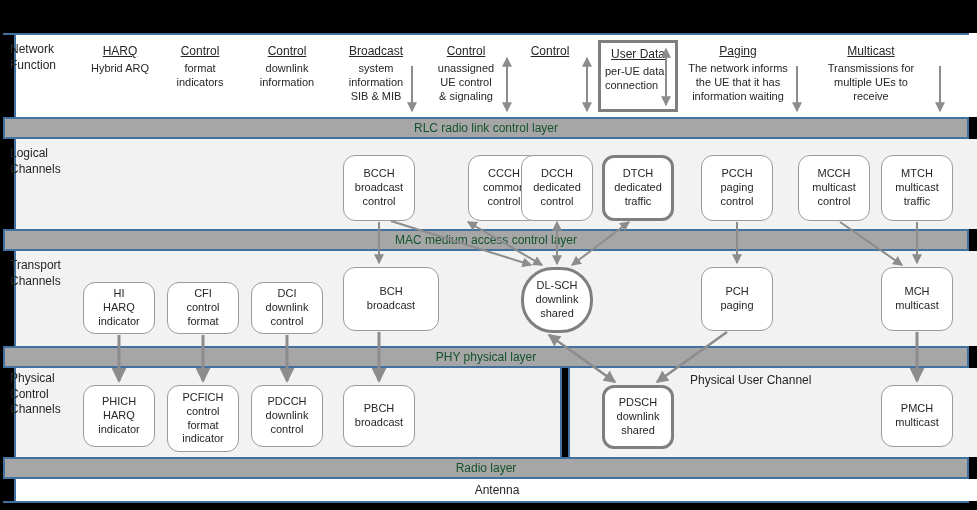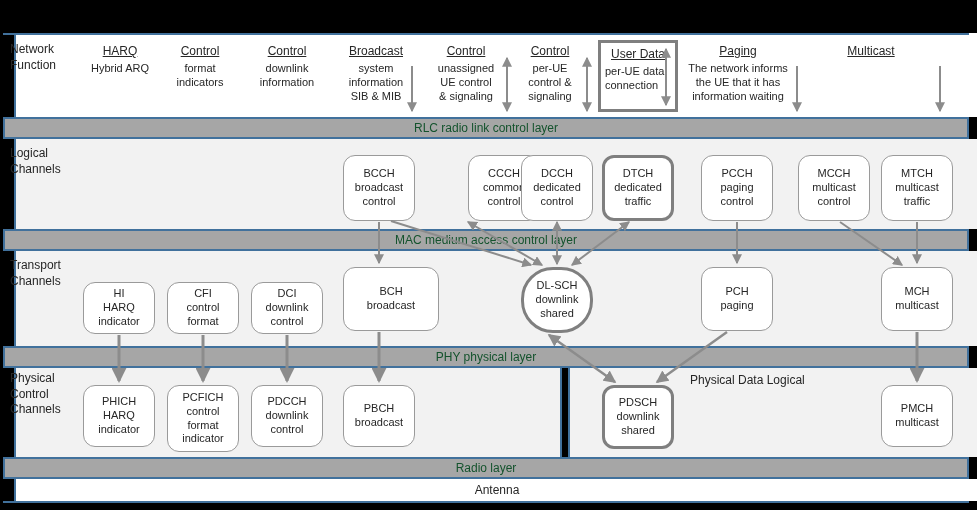--- a/index.html
+++ b/index.html
@@ -59,21 +59,21 @@
   <div class="band" style="top:457px;height:22px;">
     <span>Radio layer</span>
   </div>
   <div class="frame-row white-row" style="top:479px;height:22px;display:flex;align-items:center;justify-content:center;font-size:12px;">
     <span>Antenna</span>
   </div>
   <div class="frame-top"></div>
   <div class="frame-bottom"></div>
 
   <div class="black-divider" style="left:560px;top:368px;width:6px;height:89px;"></div>
-  <div class="pdc-label" style="left:690px;top:373px;">Physical Data Logical</div>
+  <div class="pdc-label" style="left:690px;top:373px;">Physical User Channel</div>
 
   <div class="row-label" style="left:10px;top:42px;">Network
 Function</div>
   <div class="row-label" style="left:10px;top:146px;">Logical
 Channels</div>
   <div class="row-label" style="left:10px;top:258px;">Transport
 Channels</div>
   <div class="row-label" style="left:10px;top:371px;">Physical
 Control
 Channels</div>
@@ -99,37 +99,37 @@
 SIB &amp; MIB</span>
   </div>
   <div class="func" style="left:428px;top:44px;width:76px;">
     <span class="func-title">Control</span>
     <span class="func-body">unassigned
 UE control
 &amp; signaling</span>
   </div>
   <div class="func" style="left:515px;top:44px;width:70px;">
     <span class="func-title">Control</span>
-    <span class="func-body">per-UE
-control &amp;
-signaling</span>
   </div>
   <div class="userdata-box" style="left:598px;top:40px;width:80px;height:72px;">
     <span class="func-title">User Data</span>
     <span class="func-body" style="text-align:left;padding-left:4px;">per-UE data
 connection</span>
   </div>
   <div class="func" style="left:682px;top:44px;width:112px;">
     <span class="func-title">Paging</span>
     <span class="func-body">The network informs
 the UE that it has
 information waiting</span>
   </div>
   <div class="func" style="left:812px;top:44px;width:118px;">
     <span class="func-title">Multicast</span>
+    <span class="func-body">Transmissions for
+multiple UEs to
+receive</span>
   </div>
 
   <div class="chan-box" style="left:343px;top:155px;width:72px;height:66px;">
       <span class="pre">BCCH
 broadcast
 control</span>
     </div>
   <div class="chan-box" style="left:436px;top:155px;width:72px;height:66px;margin-left:32px;">
       <span class="pre">CCCH
 common

